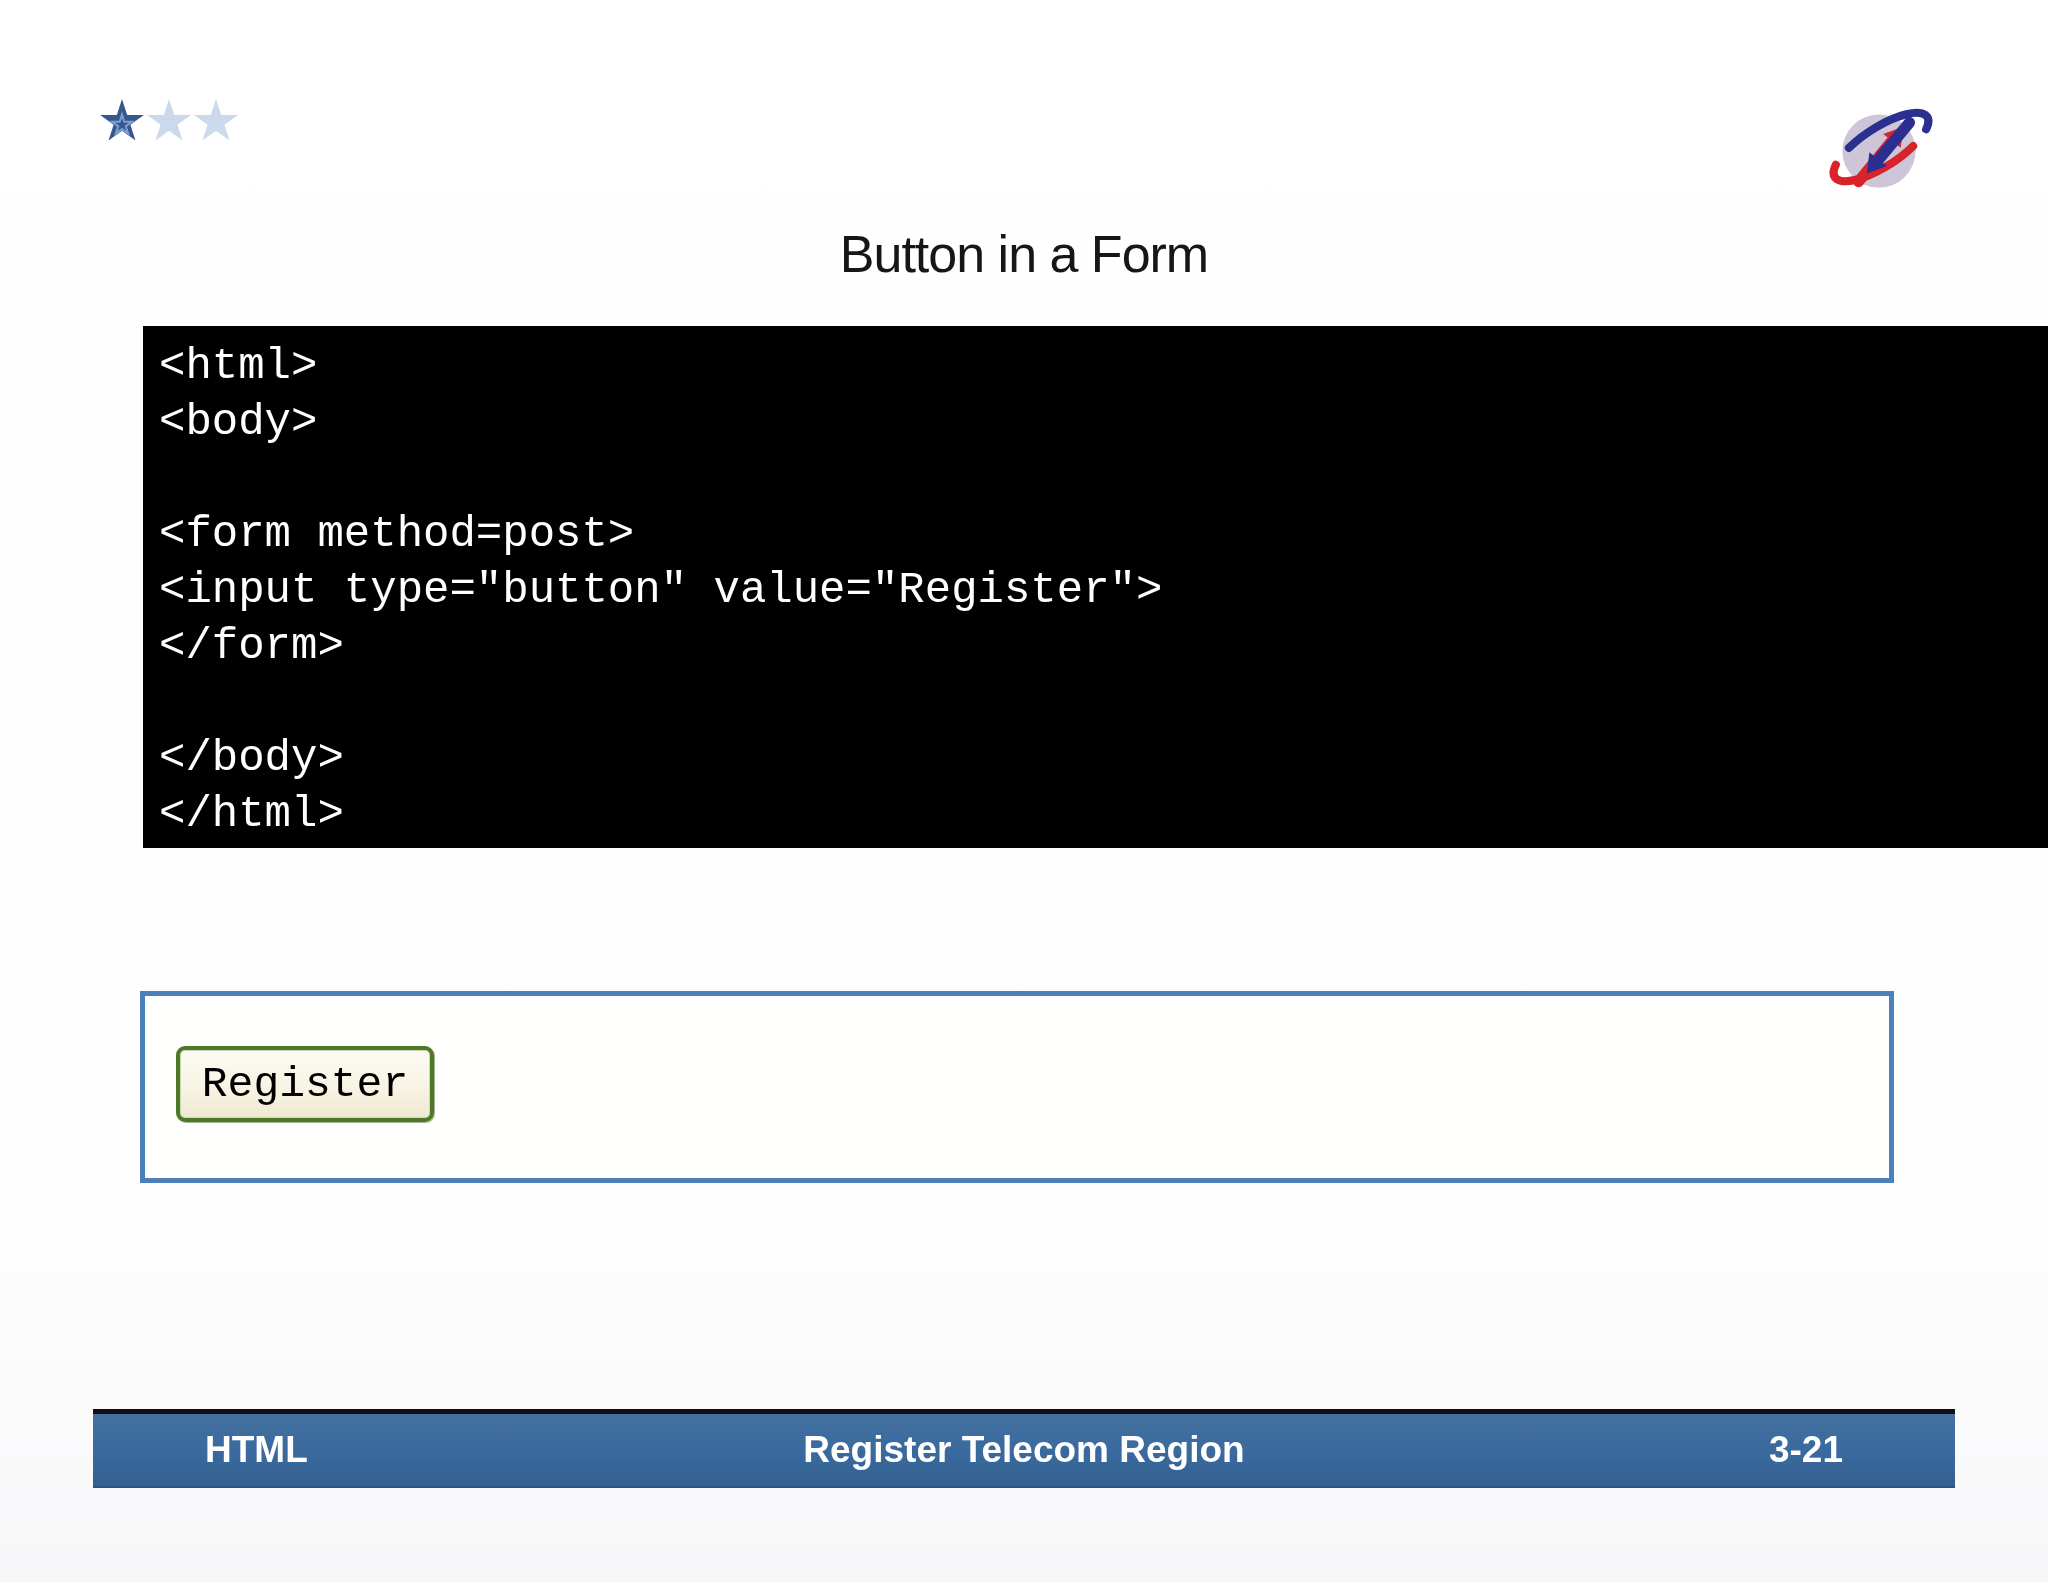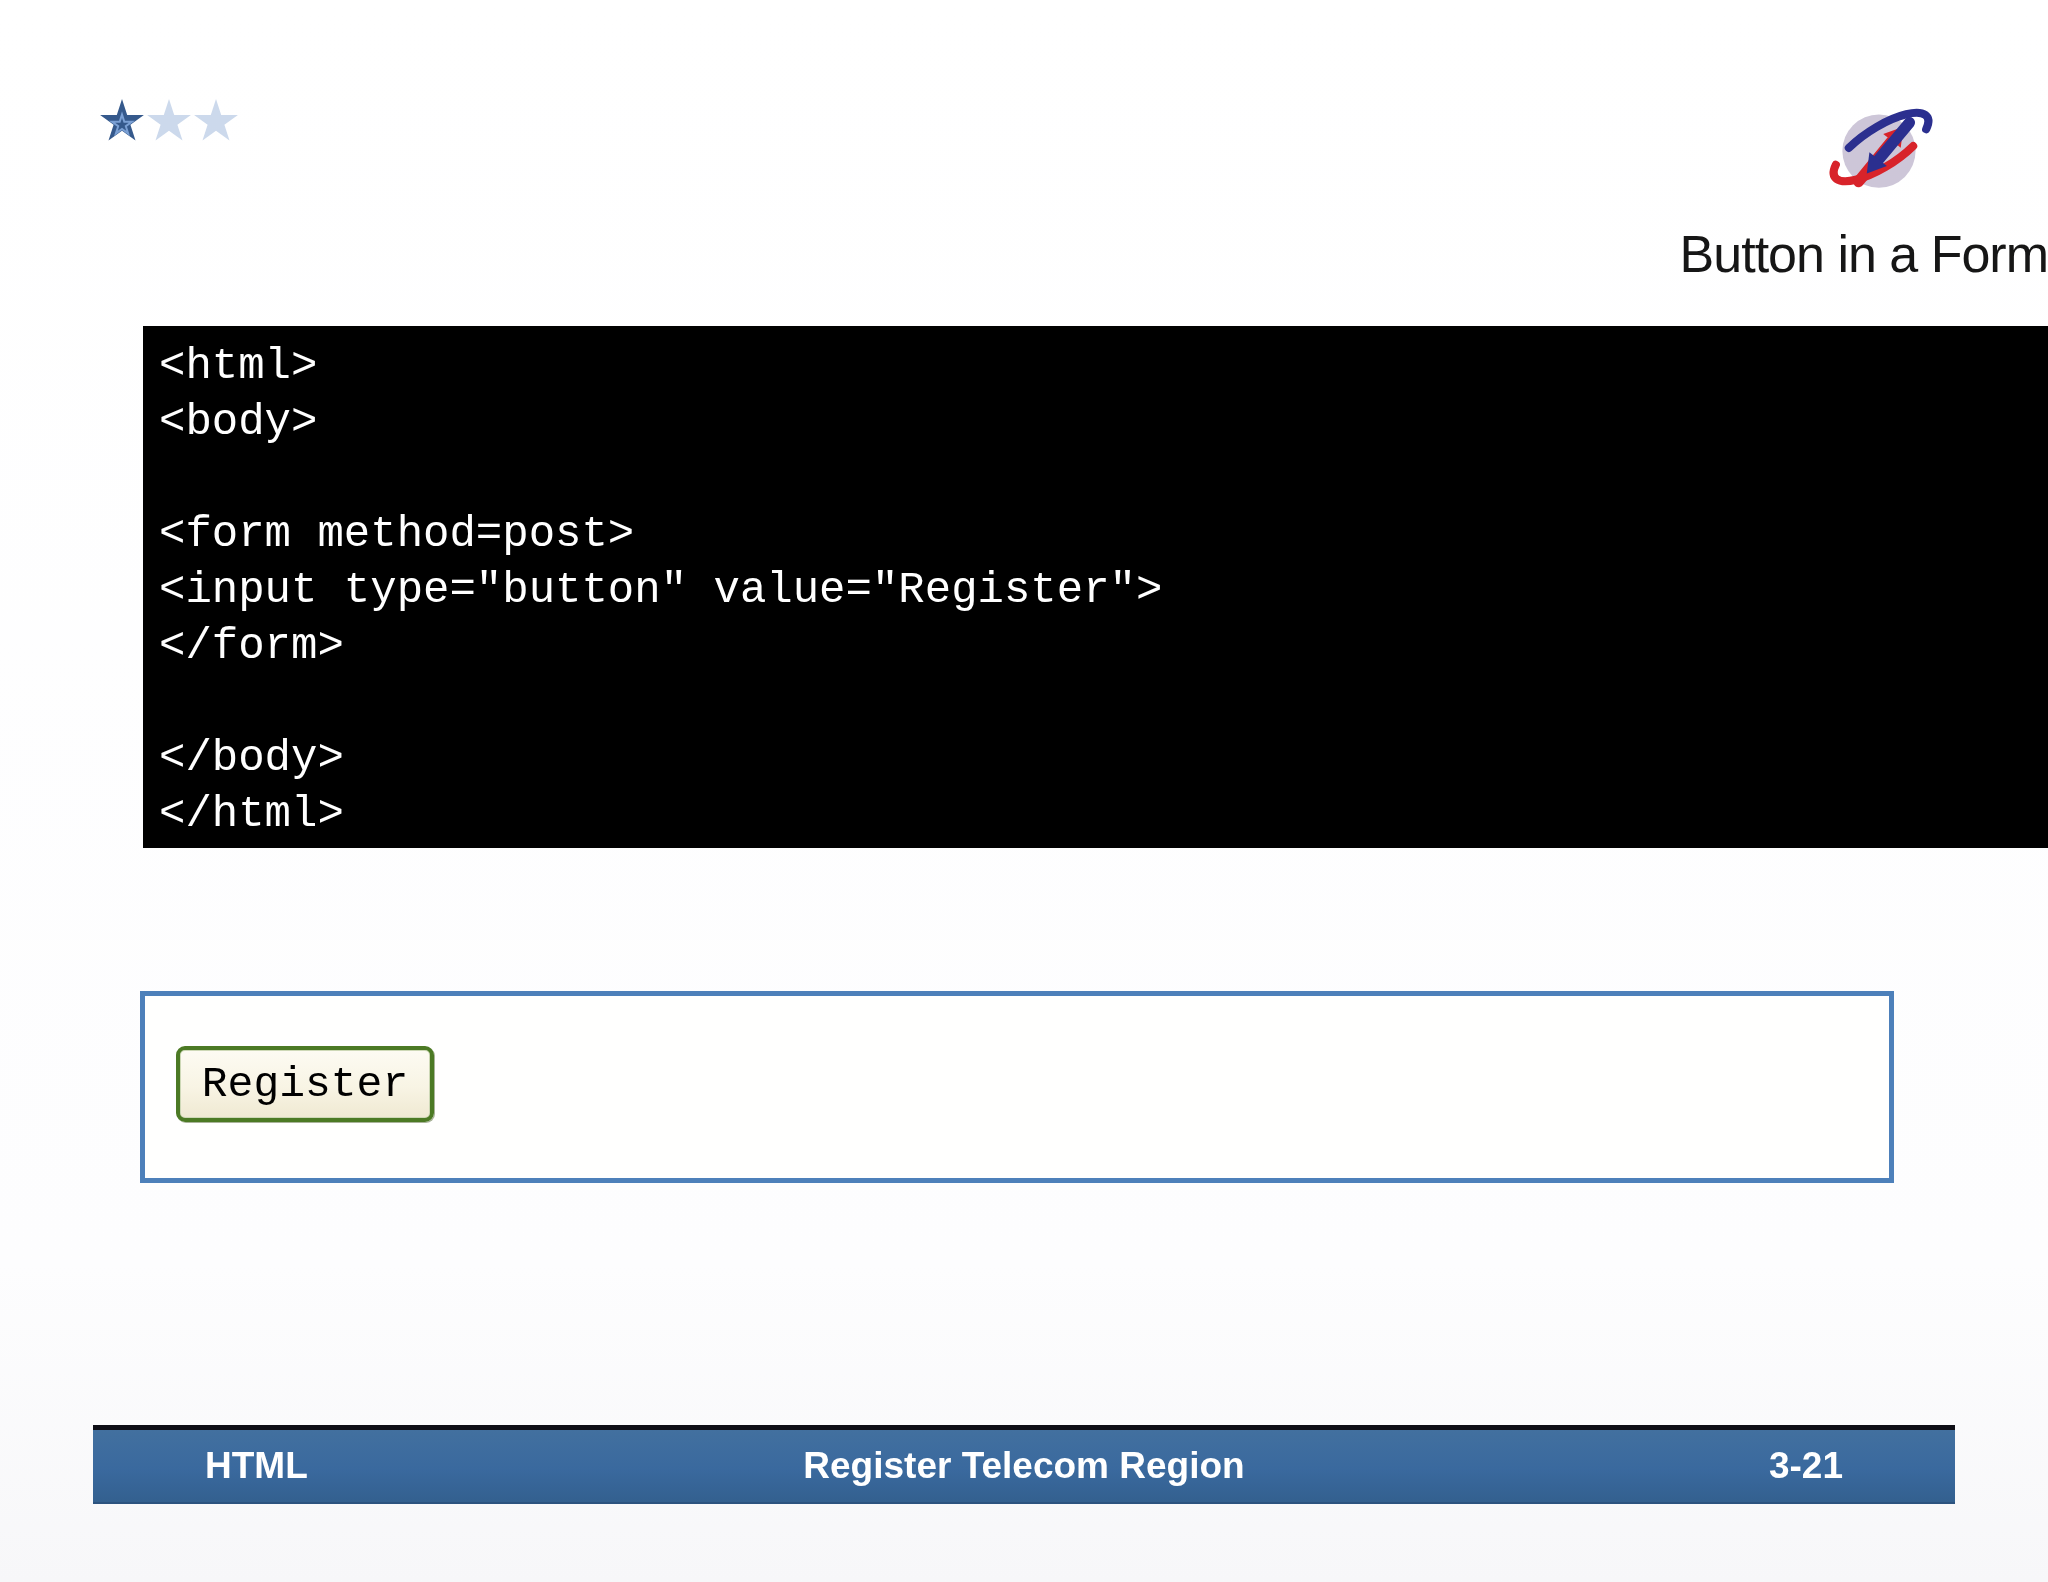--- a/index.html
+++ b/index.html
@@ -14,21 +14,21 @@
 
   
   .stars{ position:absolute; left:96px; top:94px; width:150px; height:60px; }
 
   
   .logo{ position:absolute; left:1820px; top:86px; width:122px; height:122px; }
 
   
   .title{
     position:absolute; top:224px; left:0; width:100%;
-    text-align:right;
+    text-align:center;
     font-size:52px; font-weight:400; color:#161616;
     letter-spacing:-1px;
   }
 
   
   .code{
     position:absolute; left:143px; top:326px;
     width:2036px; height:522px;
     background:#000000; color:#ffffff;
     font-family:"Liberation Mono", monospace;
@@ -59,21 +59,21 @@
   }
 
   
   .footer{
     position:absolute; left:93px; top:1409px;
     width:1862px; height:79px;
     border-top:5px solid #0e0e16;
     background:linear-gradient(180deg,#42709f 0%,#3a699e 55%,#33608f 100%);
     border-bottom:2px solid #2c537f;
     display:flex; align-items:center;
-    color:#ffffff; font-weight:bold; font-size:37px;margin-top:16px;
+    color:#ffffff; font-weight:bold; font-size:37px;
   }
   .footer .f-left{ position:absolute; left:112px; }
   .footer .f-center{ position:absolute; left:0; width:100%; text-align:center; }
   .footer .f-right{ position:absolute; right:112px; }
 </style>
 </head>
 <body>
 
 <div class="slide">
 

